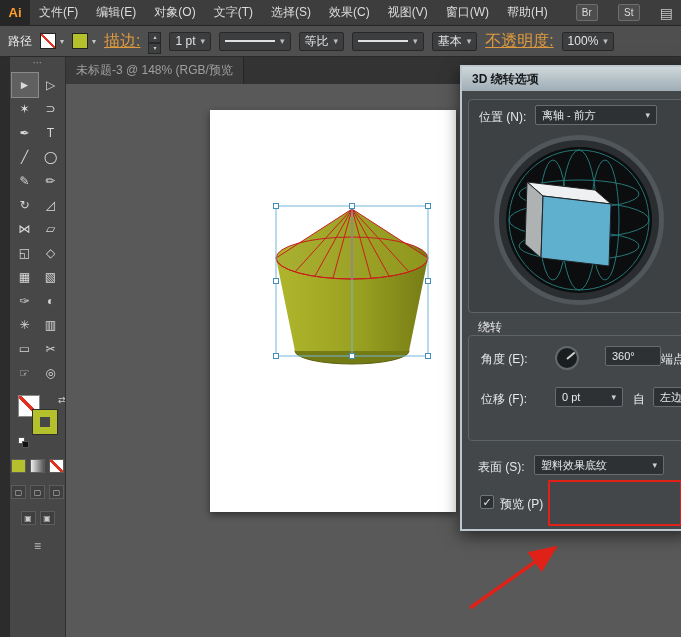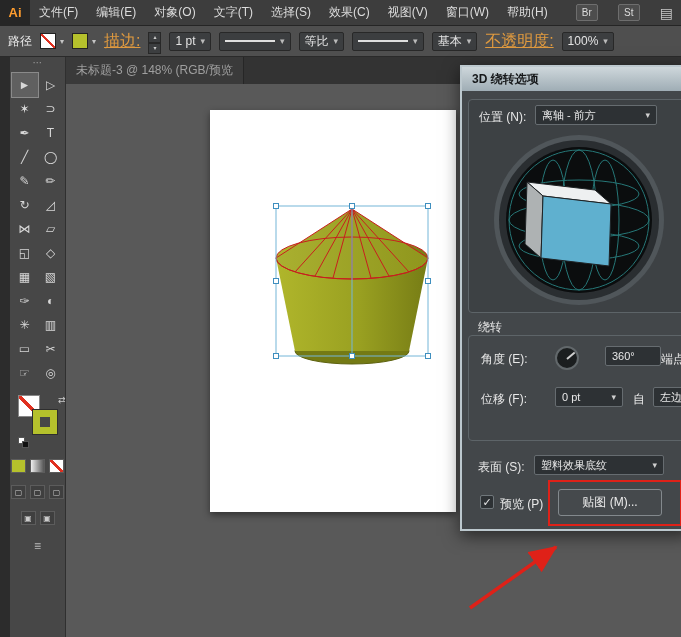--- a/index.html
+++ b/index.html
@@ -385,21 +385,20 @@
       </div>
 
       <span class="dlg-label" style="left:16px; top:368px;">表面 (S):</span>
       <div class="dd" style="left:72px; top:364px; width:130px;">
         <span>塑料效果底纹</span>
         <span class="arw">▾</span>
       </div>
 
       <div class="checkbox" style="left:18px; top:404px;">✓</div>
       <span class="dlg-label" style="left:38px; top:405px;">预览 (P)</span>
-      <div class="map-btn">贴图 (M)...</div>
       <div class="hl-rect"></div>
     </div>
   </div>
 
   <svg class="arrow-overlay">
     <defs>
       <marker id="ah" markerWidth="9" markerHeight="7" refX="7.5" refY="3.5" orient="auto">
         <path d="M0,0 L8,3.5 L0,7 Z" fill="#df2118"></path>
       </marker>
     </defs>

